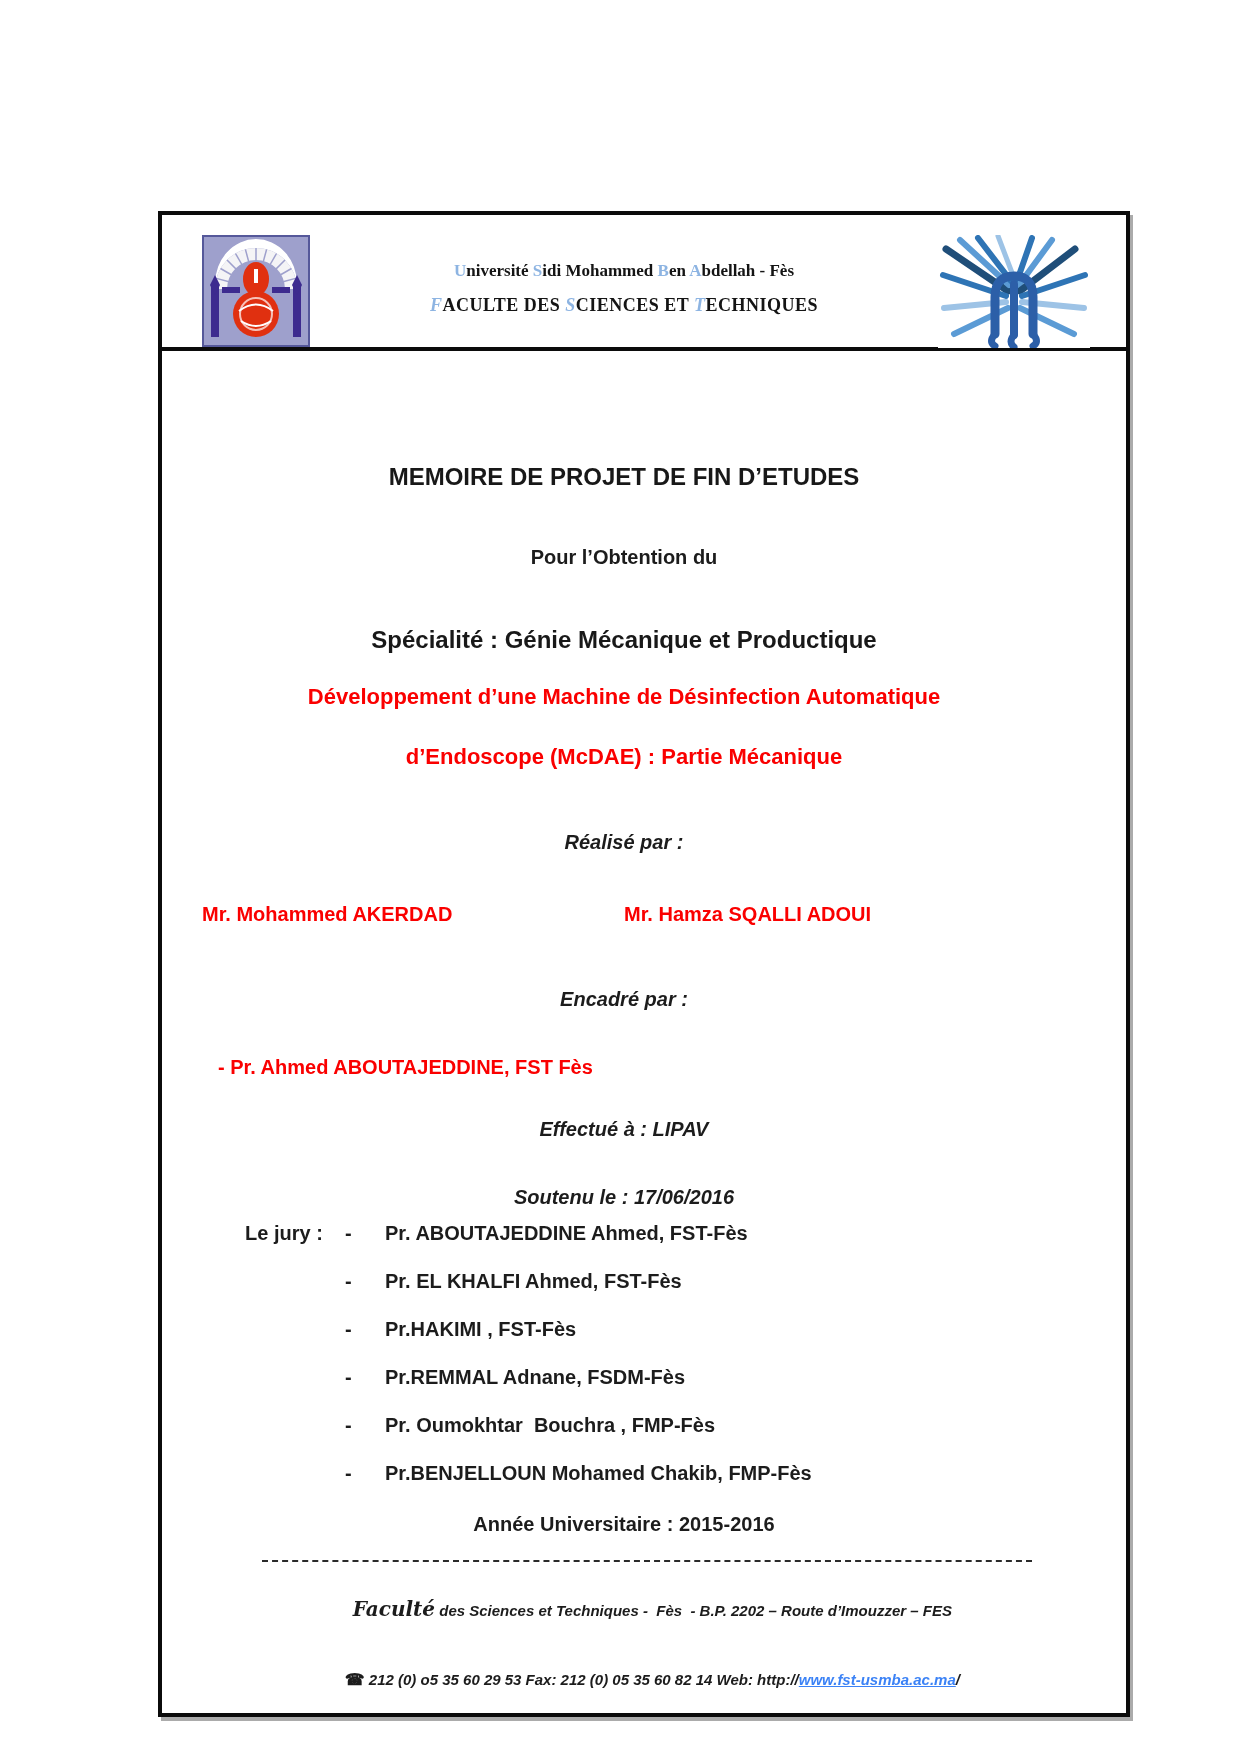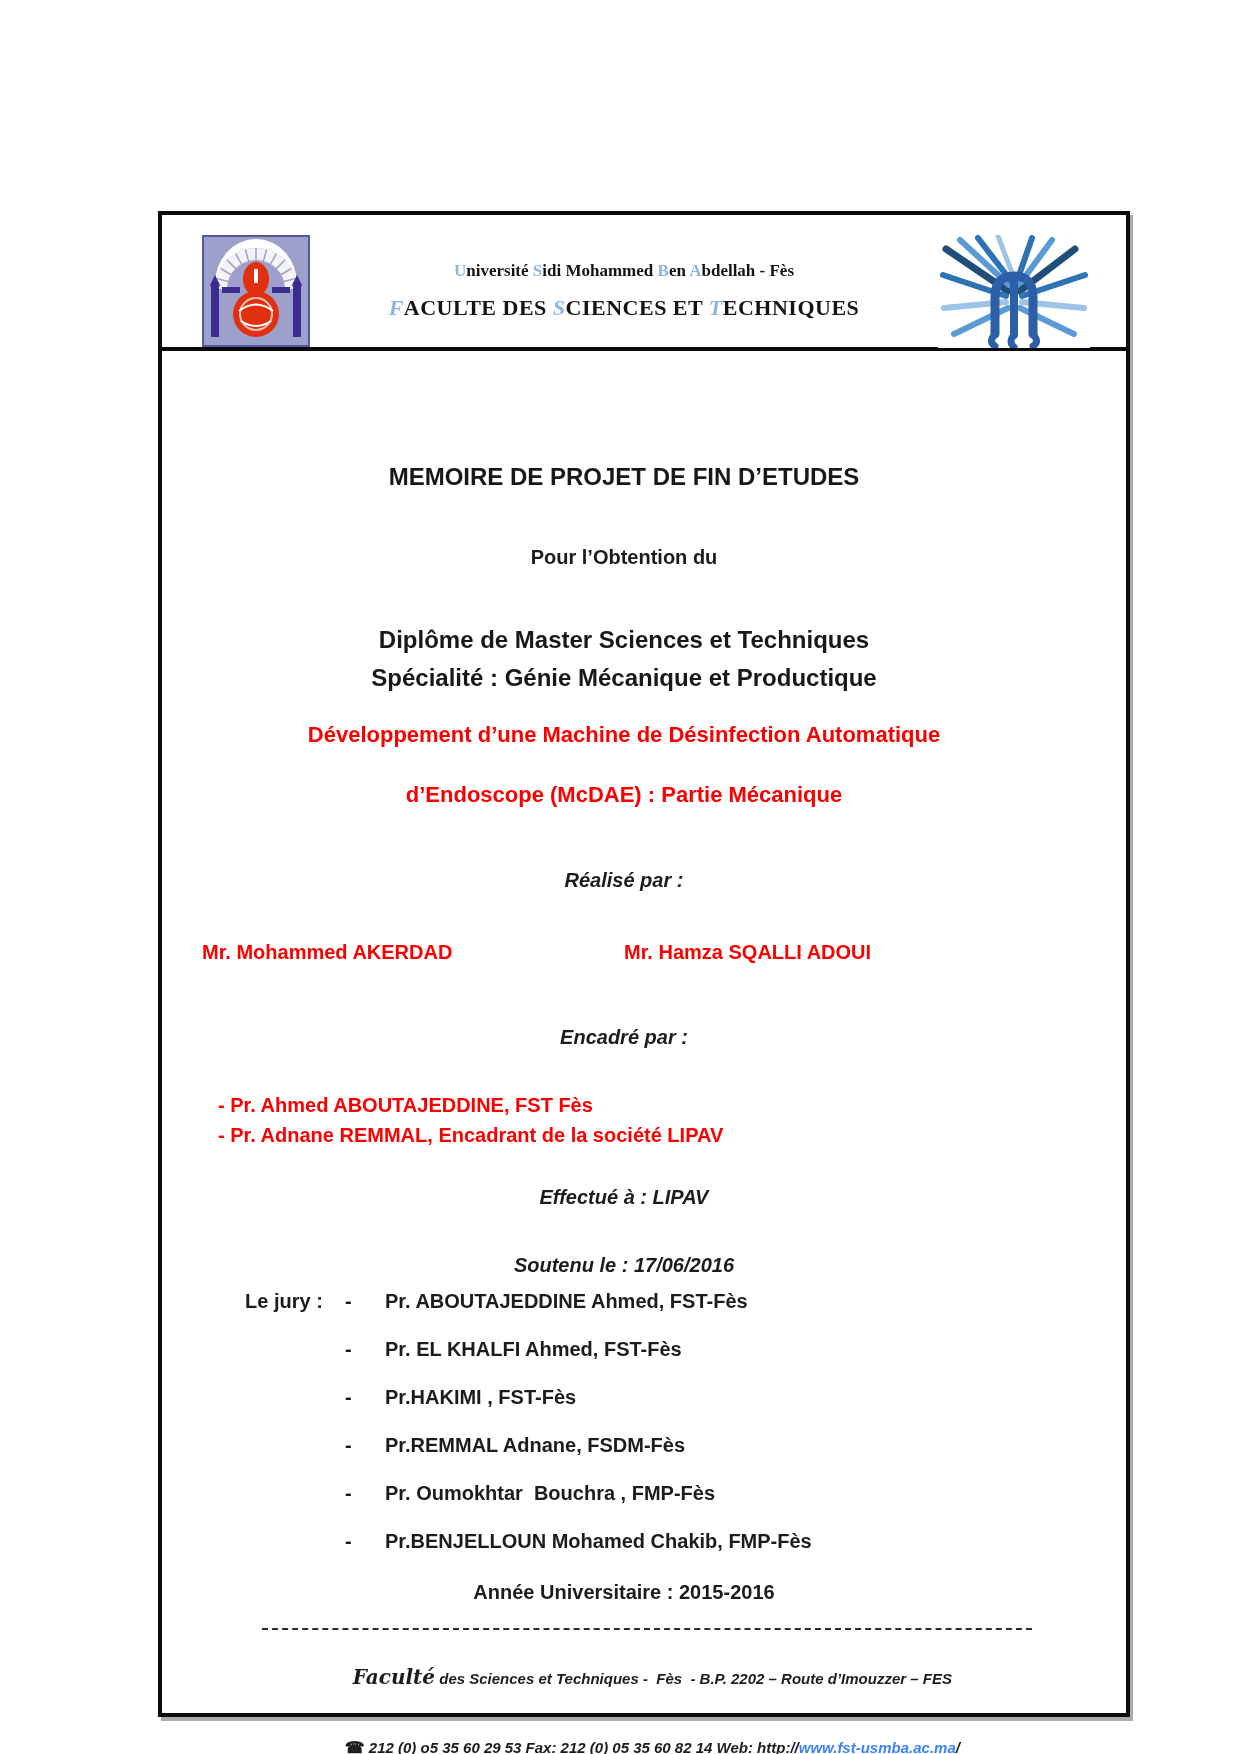--- a/index.html
+++ b/index.html
@@ -26,21 +26,21 @@
     display: flex; align-items: flex-start;
     padding: 20px 36px 0 40px;
   }
   .logo-left { width: 108px; height: 112px; flex: none; }
   .logo-right { width: 152px; height: 113px; flex: none; }
   .header-center {
     flex: 1; text-align: center; padding-top: 26px;
     font-family: "Liberation Serif", serif; font-weight: bold; color: #141414;
   }
   .univ-line { font-size: 17px; margin-bottom: 14px; white-space: pre-wrap; }
-  .fac-line  { font-size: 22px; letter-spacing: .5px; white-space: pre-wrap; }
+  .fac-line  { font-size: 18px; letter-spacing: .5px; white-space: pre-wrap; }
   .univ-line .accent { color: #8db4e2; }
   .fac-line  .accent { color: #8db4e2; font-style: italic; }
 
   
   .content { padding: 0 80px 0 40px; }
 
   .t-memoire {
     margin-top: 111px; text-align: center;
     font-size: 24px; font-weight: bold; line-height: 30px; color: #181818;
   }
@@ -183,41 +183,39 @@
     </svg>
   </div>
 
   <div class="content">
 
     <div class="t-memoire">MEMOIRE DE PROJET DE FIN D’ETUDES</div>
 
     <div class="t-pour">Pour l’Obtention du</div>
 
     <div class="t-diplome">
-      <div>Diplôme de Master Sciences et Techniques</div>
       <div>Spécialité : Génie Mécanique et Productique</div>
     </div>
 
     <div class="t-subject l1">Développement d’une Machine de Désinfection Automatique</div>
     <div class="t-subject l2">d’Endoscope (McDAE) : Partie Mécanique</div>
 
     <div class="t-realise">Réalisé par :</div>
 
     <div class="authors-row">
       <div class="author">Mr. Mohammed AKERDAD</div>
       <div class="author">Mr. Hamza SQALLI ADOUI</div>
     </div>
 
     <div class="t-encadre">Encadré par :</div>
 
     <div class="advisors">
 
         <div class="advisor">- Pr. Ahmed ABOUTAJEDDINE, FST Fès</div>
 
-        <div class="advisor">- Pr. Adnane REMMAL, Encadrant de la société LIPAV</div>
       </div>
 
     <div class="t-effectue">Effectué à : LIPAV</div>
     <div class="t-soutenu">Soutenu le : 17/06/2016</div>
 
     <div class="jury">
       <div class="jury-label">Le jury :</div>
       <div>
 
           <div class="jury-row">

